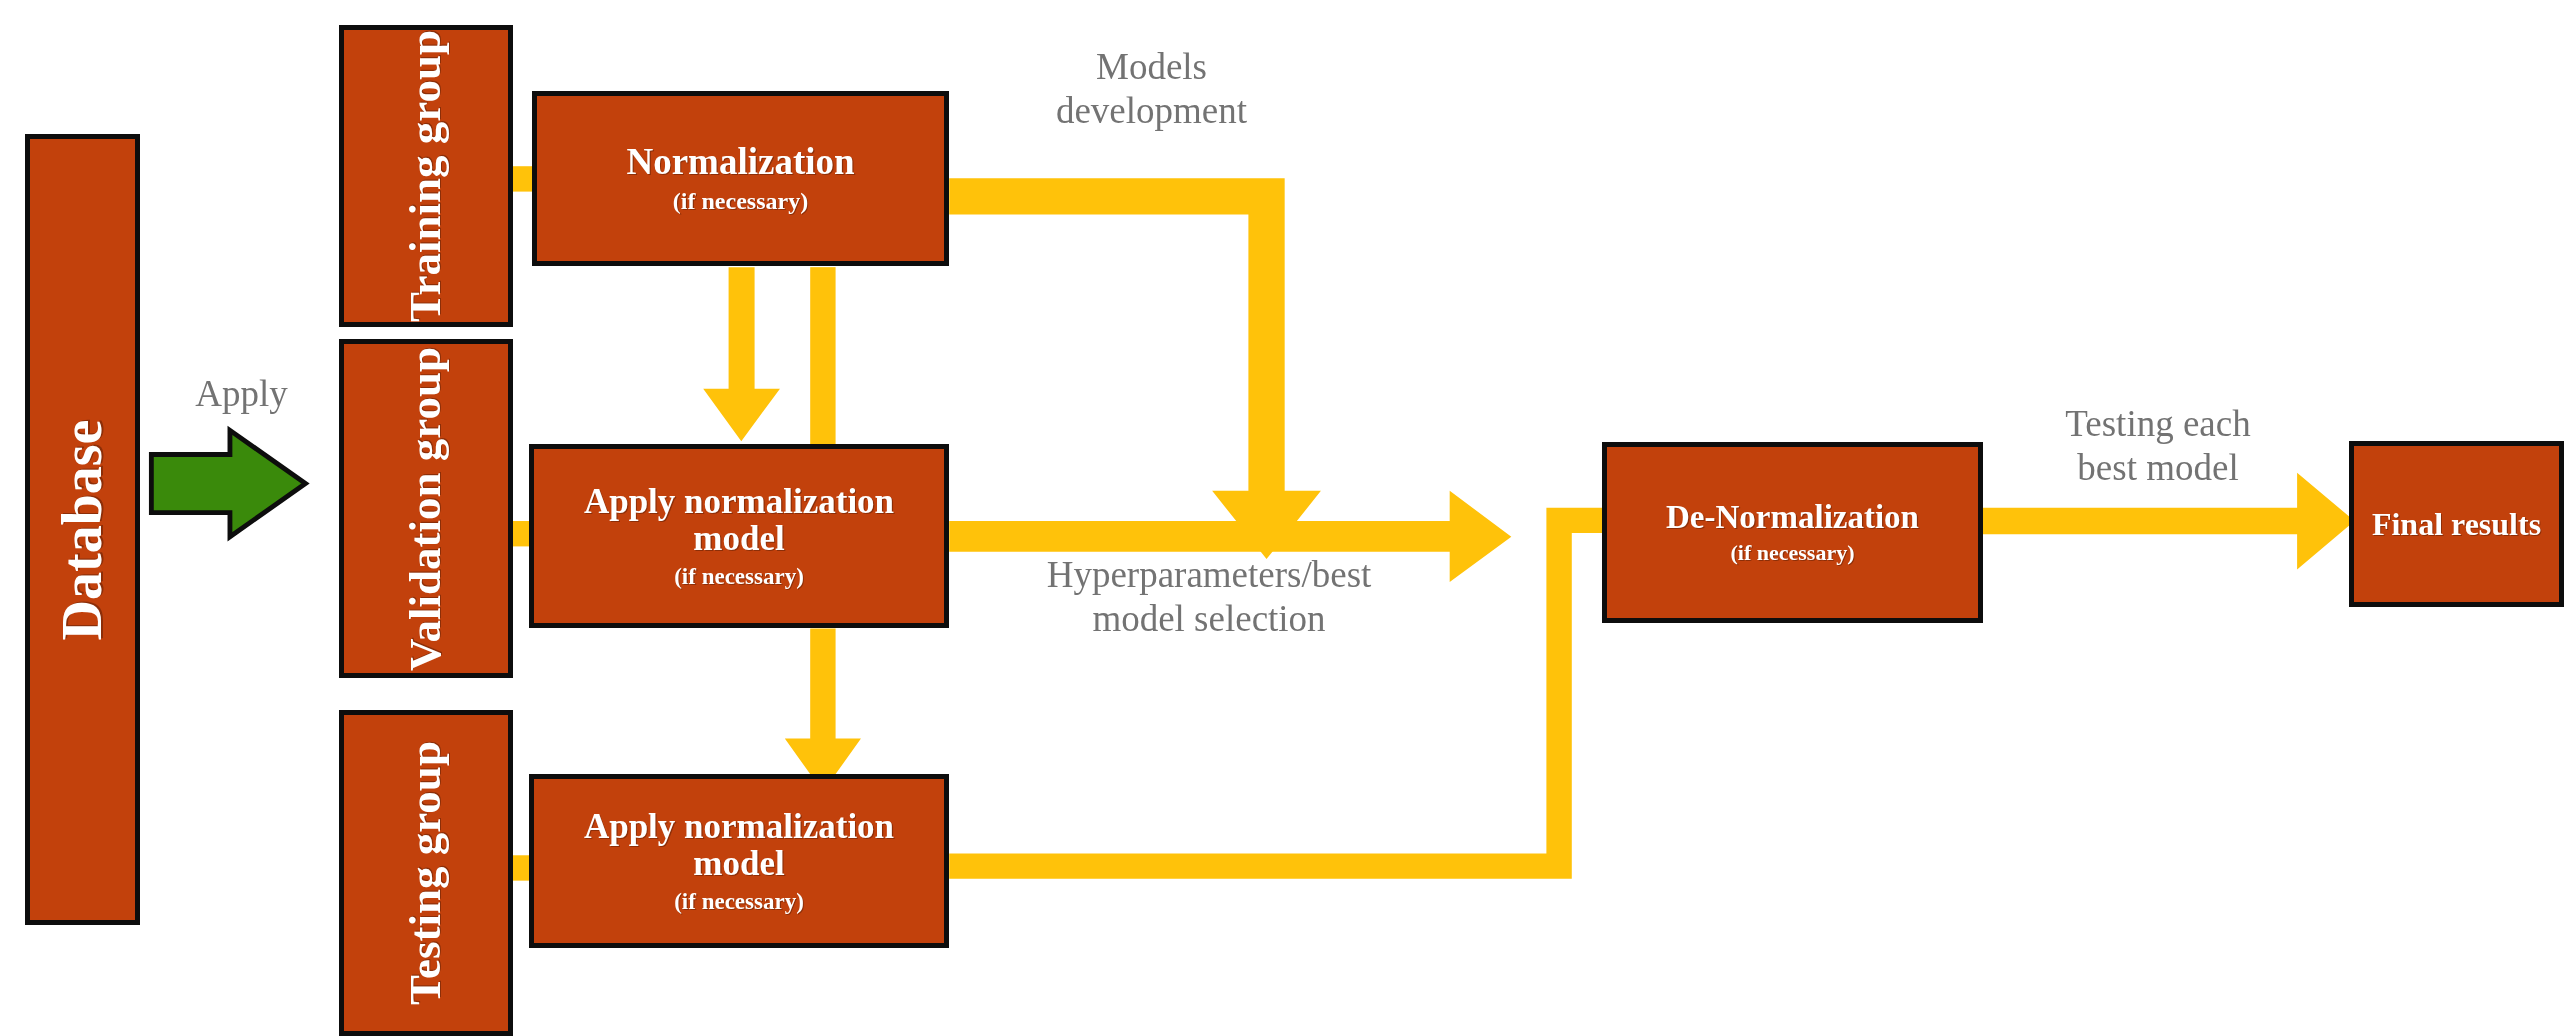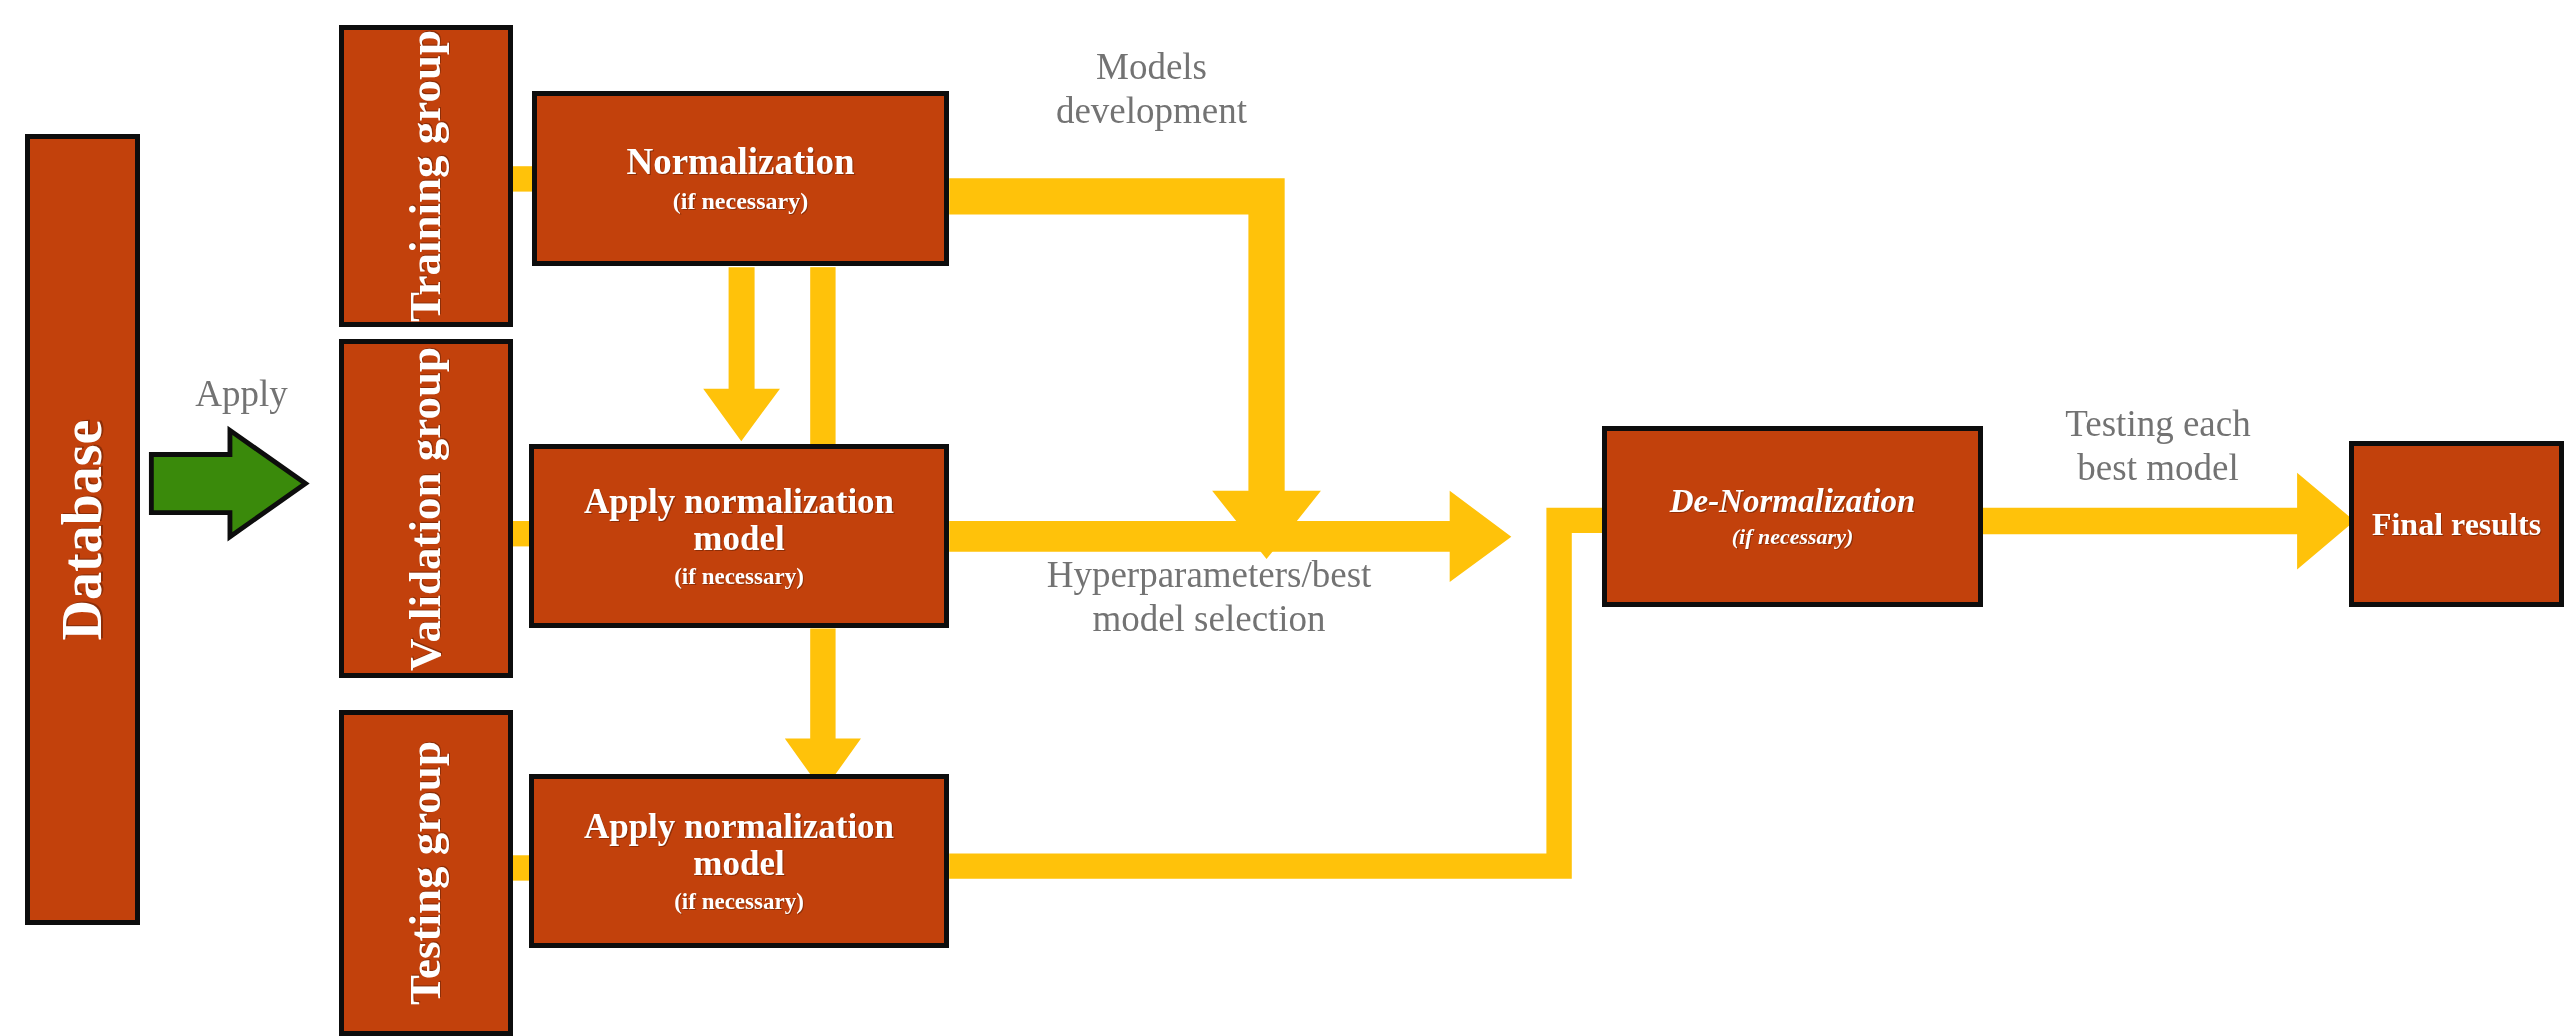--- a/index.html
+++ b/index.html
@@ -80,21 +80,21 @@
   #normalization-box .node-sub   { font-size: 24px; }
 
   #apply-norm-val-box { left: 529px; top: 444px; width: 420px; height: 184px; }
   #apply-norm-val-box .node-title { font-size: 35px; }
   #apply-norm-val-box .node-sub   { font-size: 23px; }
 
   #apply-norm-test-box { left: 529px; top: 774px; width: 420px; height: 174px; }
   #apply-norm-test-box .node-title { font-size: 35px; }
   #apply-norm-test-box .node-sub   { font-size: 23px; }
 
-  #denorm-box { left: 1602px; top: 426px; width: 381px; height: 181px; font-style: italic; }
+  #denorm-box { left: 1602px; top: 442px; width: 381px; height: 181px; }
   #denorm-box .node-title { font-size: 33px; }
   #denorm-box .node-sub   { font-size: 22px; }
 
   #final-box { left: 2349px; top: 441px; width: 215px; height: 166px; }
   #final-box .node-title { font-size: 32px; }
 
   #split-label            { left: 172px;  top: 372px;  width: 139px; font-size: 37px; }
   #models-dev-label       { left: 970px; top: 45px;   width: 363px; font-size: 37px; }
   #hyperparams-label      { left: 967px; top: 553px;  width: 484px; font-size: 37px; }
   #testing-each-label     { left: 1998px; top: 402px;  width: 320px; font-size: 37px; }

